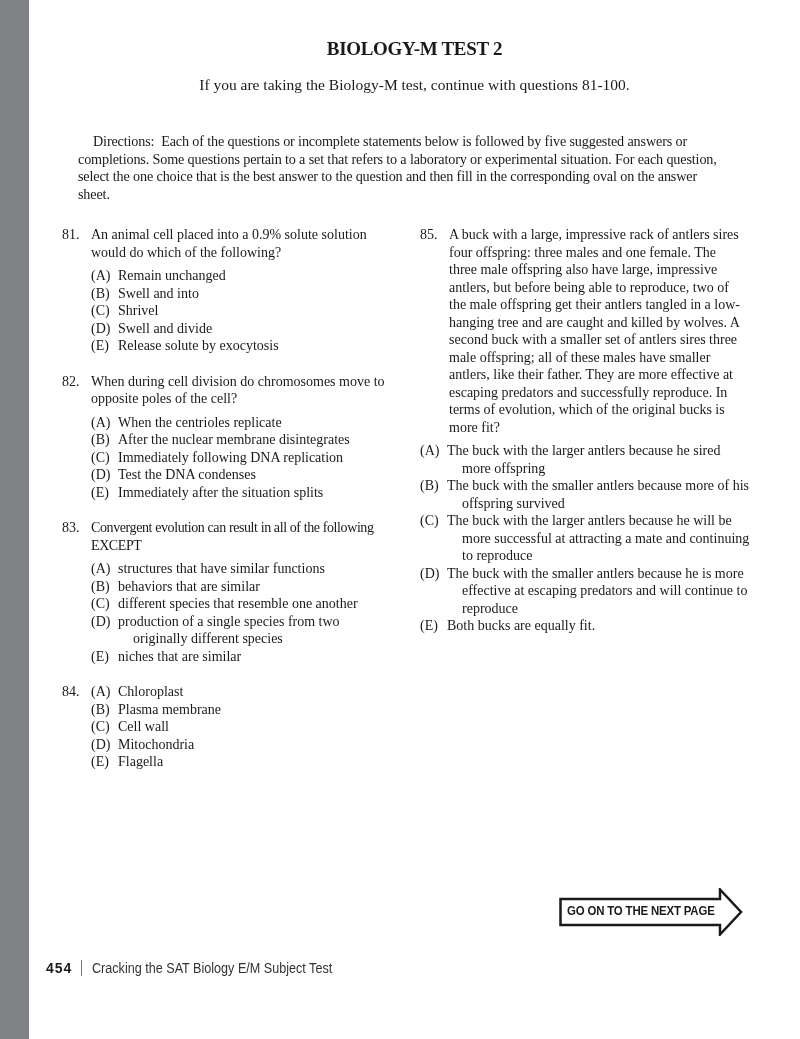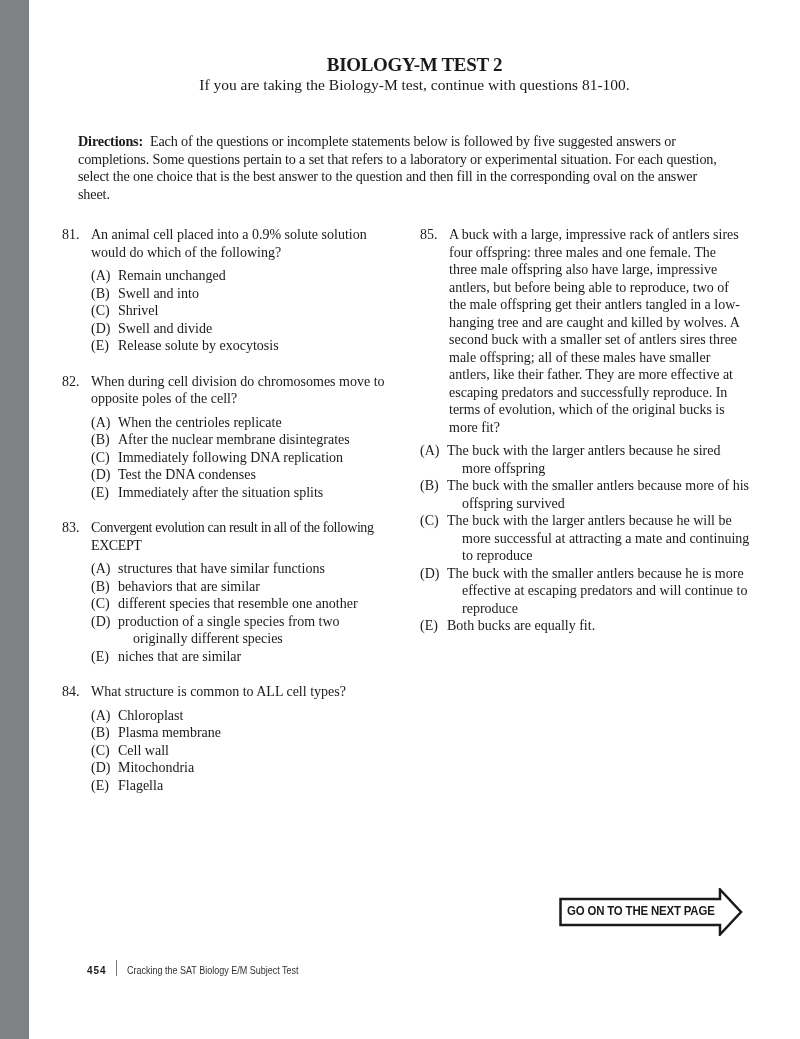--- a/index.html
+++ b/index.html
@@ -14,21 +14,21 @@
       font-weight: bold; font-size: 19px; letter-spacing: -0.3px;
     }
     .intro {
       position: absolute; left: 29px; right: 0; top: 75px; text-align: center;
       font-weight: normal; font-size: 15.5px; line-height: 19px;
     }
     .directions {
       position: absolute; left: 78px; width: 640px; top: 133px;
       font-size: 14.2px; line-height: 17.5px; letter-spacing: -0.15px;
     }
-    .directions b { font-weight: bold; }
+    .directions b { font-weight: normal; margin-left: 15px; }
     .col { position: absolute; font-size: 14px; line-height: 17.5px; }
     .col-left { left: 62px; width: 340px; top: 226px; }
     .col-right { left: 420px; width: 330px; top: 226px; }
     .question { position: relative; padding-left: 29px; margin-bottom: 18px; }
     .q-num { position: absolute; left: 0; top: 0; }
     .q-stem { margin-bottom: 6px; }
     .choices { list-style: none; margin: 0; padding: 0; }
     .choice { position: relative; padding-left: 27px; }
     .choice .letter { position: absolute; left: 0; top: 0; }
     .choice.hang { padding-left: 42px; text-indent: -15px; }
@@ -38,33 +38,33 @@
       position: absolute; left: 559px; top: 888px; width: 185px; height: 48px;
     }
     .next-page svg { position: absolute; left: 0; top: 0; }
     .next-page-label {
       position: absolute; left: 8px; top: 15px;
       font-family: "Liberation Sans", "DejaVu Sans", sans-serif; font-weight: bold;
       font-size: 13px; letter-spacing: -0.2px; color: #1a1a1a; transform: scaleX(0.88); transform-origin: left center;
     }
     .footer {
       position: absolute; left: 46px; top: 960px;
-      font-family: "Liberation Sans", "DejaVu Sans", sans-serif; font-size: 10px; color: #333;
-      display: flex; align-items: flex-end; margin-left: 41px;
+      font-family: "Liberation Sans", "DejaVu Sans", sans-serif; font-size: 14px; color: #333;
+      display: flex; align-items: flex-start;
     }
     .page-num { font-weight: bold; letter-spacing: 1px; color: #1a1a1a; }
     .footer-divider { display: inline-block; width: 1px; height: 16px; background: #777; margin: 0 10px 0 9px; }
     .book-title { transform: scaleX(0.9); transform-origin: left center; }
   </style>
 </head>
 <body>
 
 <div class="side-bar"></div>
 
-<h1 class="page-title" style="margin:16px;">BIOLOGY-M TEST 2</h1>
+<h1 class="page-title" style="margin:0;">BIOLOGY-M TEST 2</h1>
 
 <div class="intro">
   <div>If you are taking the Biology-M test, continue with questions 81-100.</div>
 </div>
 
 <div class="directions">
   <b>Directions:</b>&nbsp;
   <span>Each of the questions or incomplete statements below is followed by five suggested answers or completions.  Some questions pertain to a set that refers to a laboratory or experimental situation.  For each question, select the one choice that is the best answer to the question and then fill in the corresponding oval on the answer sheet.</span>
 </div>
 
@@ -101,21 +101,20 @@
       <li class="choice"><span class="letter">(A)</span><span>structures that have similar functions</span></li>
       <li class="choice"><span class="letter">(B)</span><span>behaviors that are similar</span></li>
       <li class="choice"><span class="letter">(C)</span><span>different species that resemble one another</span></li>
       <li class="choice hang" style="width:240px;"><span class="letter" style="text-indent:0;">(D)</span><span>production of a single species from two originally different species</span></li>
       <li class="choice"><span class="letter">(E)</span><span>niches that are similar</span></li>
     </ul>
   </div>
 
   <div class="question">
     <span class="q-num">84.</span>
-    <div class="q-stem">What structure is common to ALL cell types?</div>
     <ul class="choices">
       <li class="choice"><span class="letter">(A)</span><span>Chloroplast</span></li>
       <li class="choice"><span class="letter">(B)</span><span>Plasma membrane</span></li>
       <li class="choice"><span class="letter">(C)</span><span>Cell wall</span></li>
       <li class="choice"><span class="letter">(D)</span><span>Mitochondria</span></li>
       <li class="choice"><span class="letter">(E)</span><span>Flagella</span></li>
     </ul>
   </div>
 </div>
 

